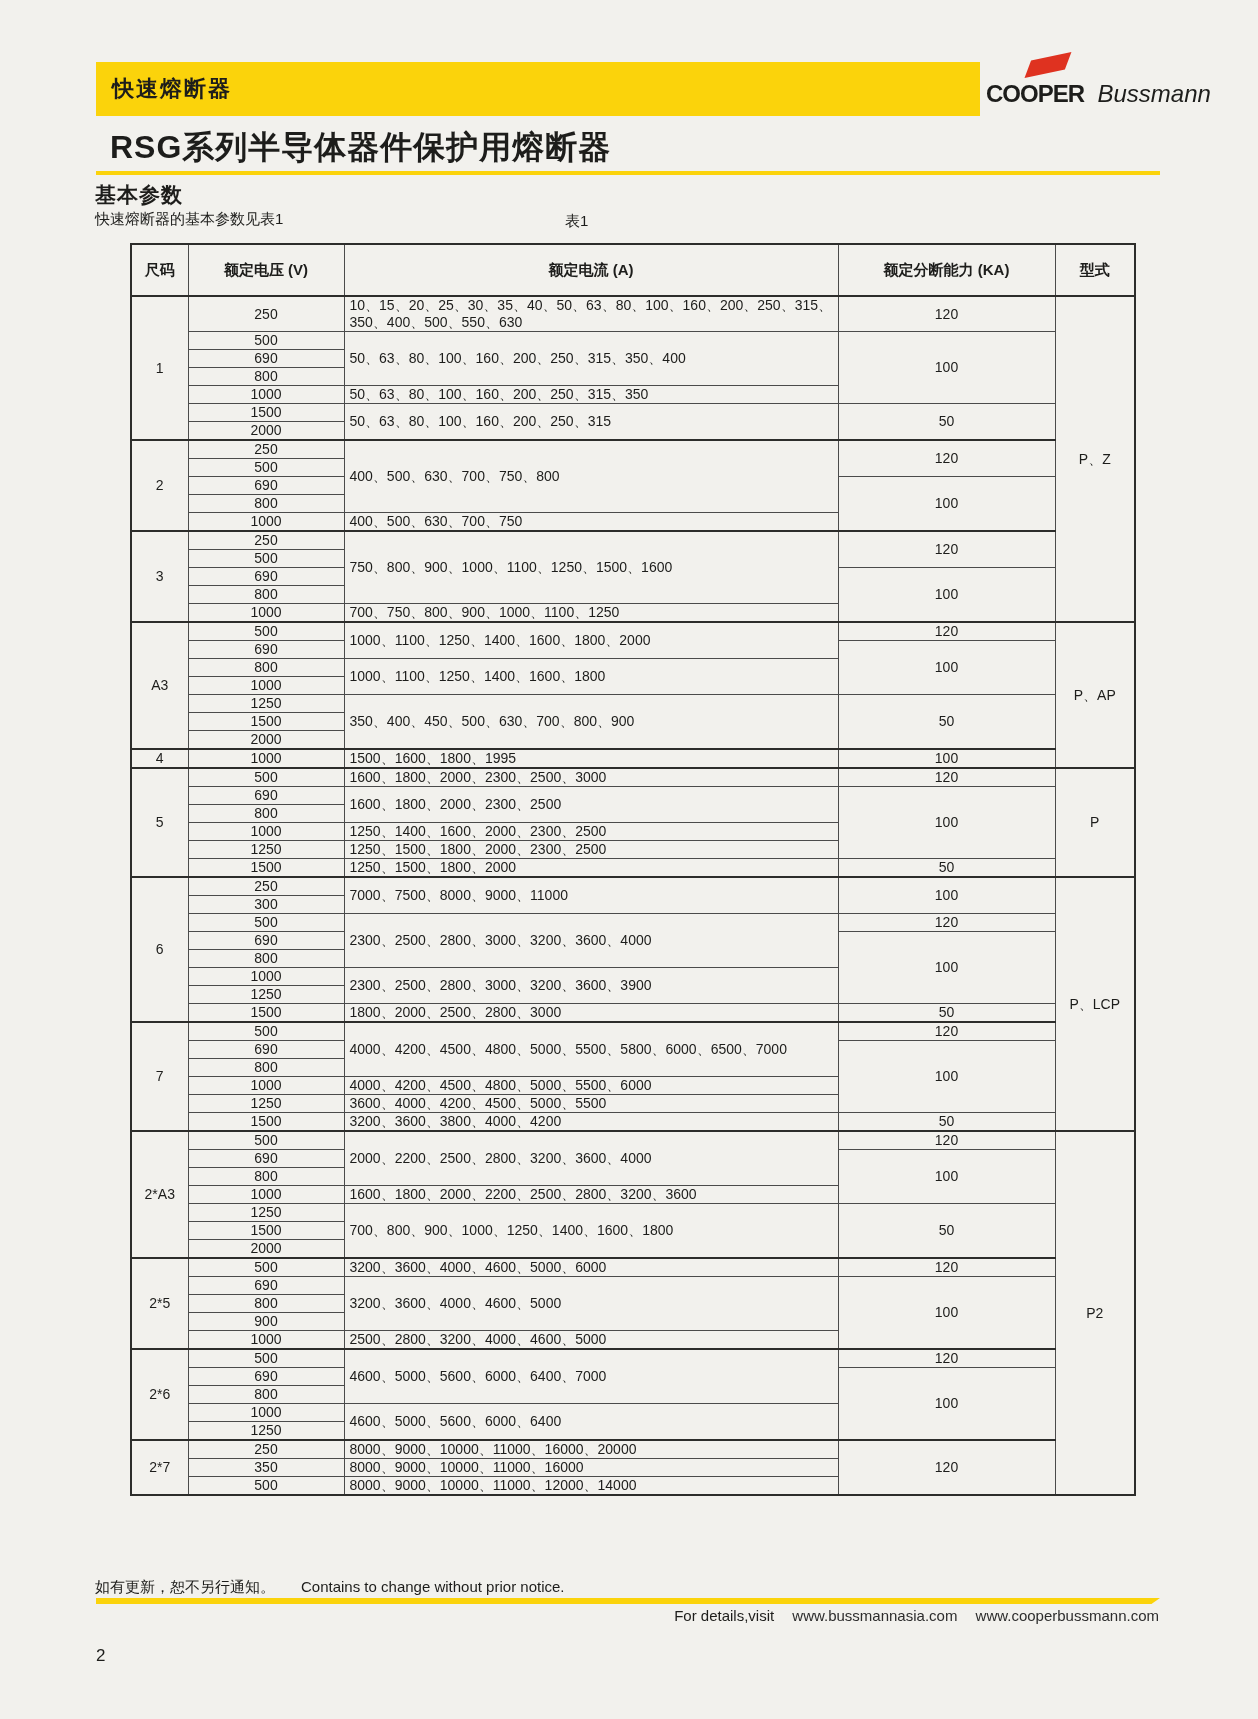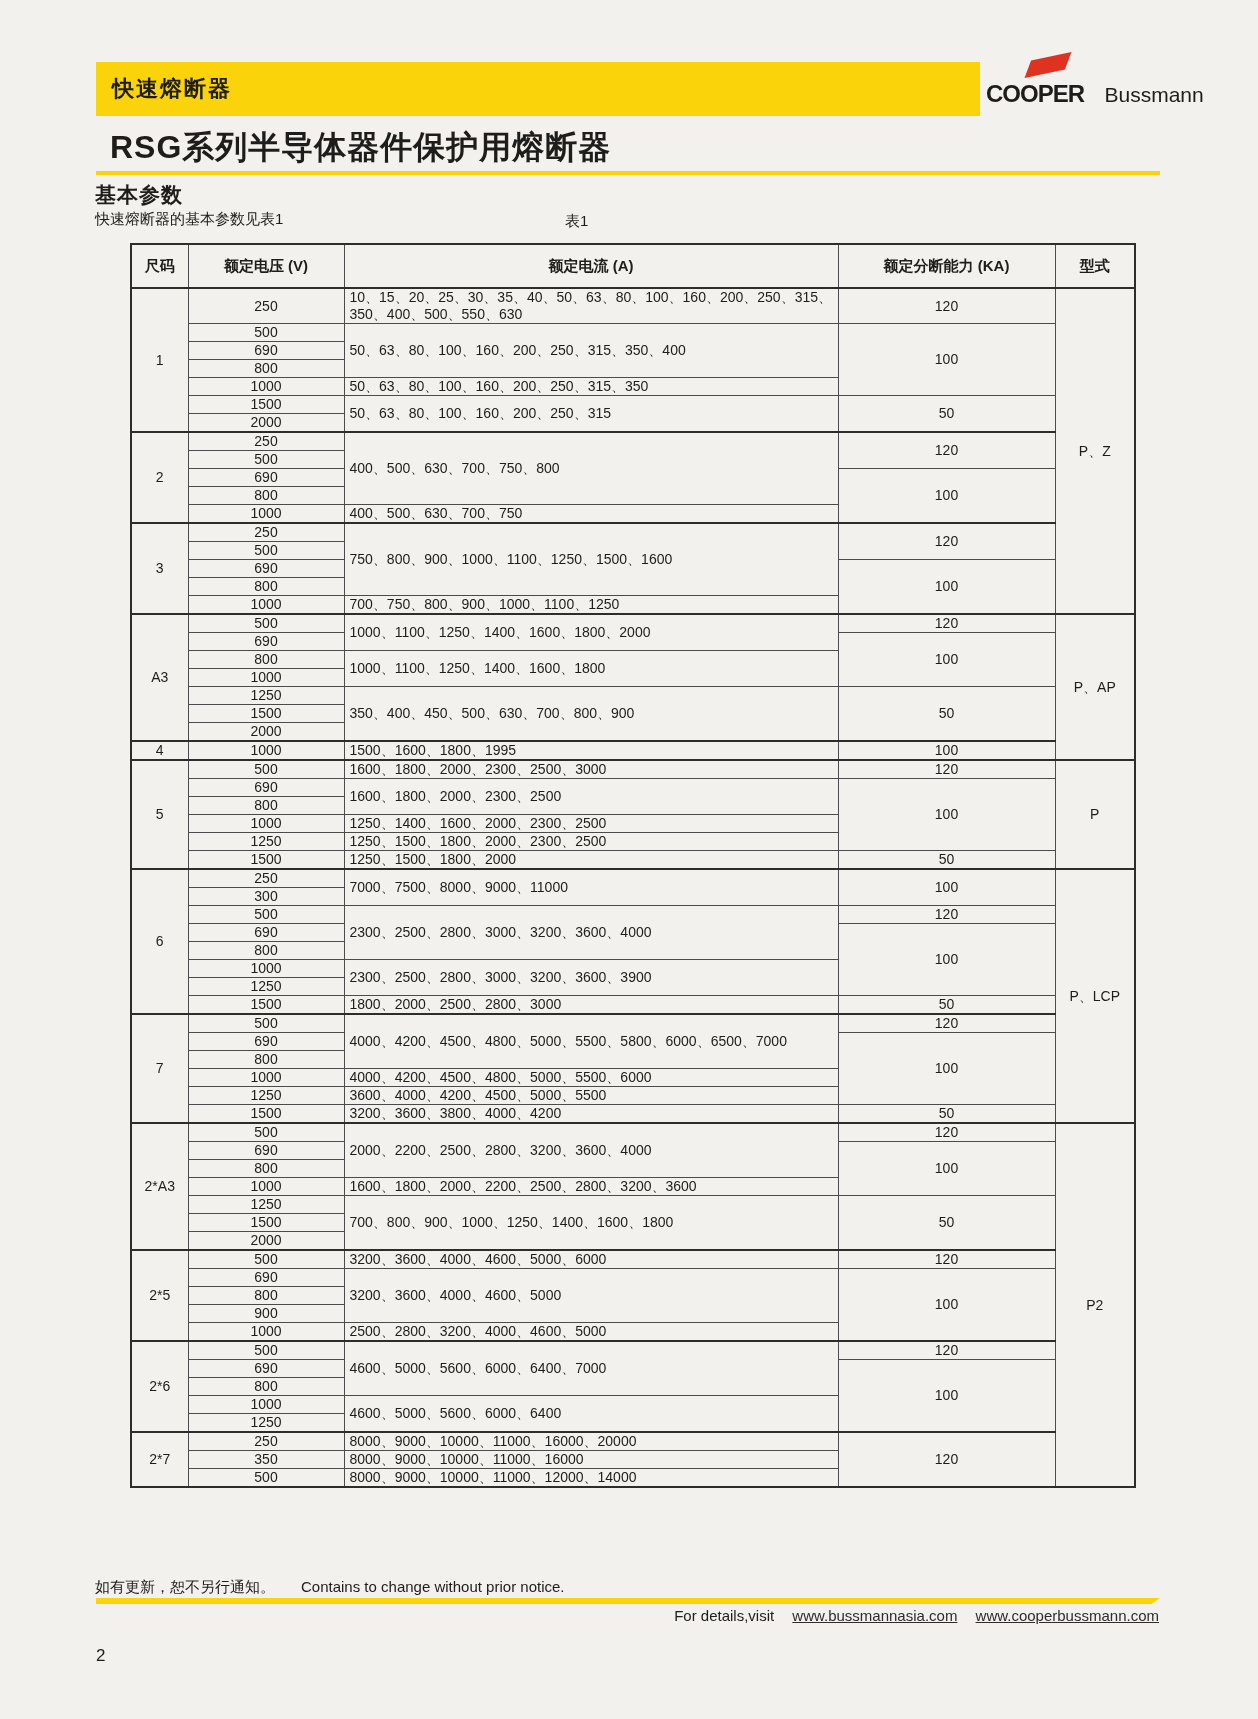--- a/index.html
+++ b/index.html
@@ -26,21 +26,21 @@
     font-size:22px;font-weight:bold;letter-spacing:2px;
   }
   .logo{position:absolute;left:986px;top:52px;width:180px;height:58px;}
   .logo .flag{
     position:absolute;left:44px;top:4px;width:36px;height:18px;
     background:var(--red);
     transform:skewX(-32deg) rotate(-14deg);
   }
   .logo .logo-text{position:absolute;left:0;top:28px;white-space:nowrap;}
   .logo .logo-bold{font-size:24px;font-weight:bold;letter-spacing:-1px;}
-  .logo .logo-reg{font-size:21px;margin-left:16px;}
+  .logo .logo-reg{font-size:24px;margin-left:9px;font-style:italic;}
   .page-title{
     position:absolute;left:94px;top:110px;margin:16px;
     font-size:32px;font-weight:bold;letter-spacing:1px;
   }
   .title-divider{position:absolute;left:96px;top:171px;width:1064px;height:4px;background:var(--yellow);}
   .section-heading{
     position:absolute;left:95px;top:181px;margin:0;
     font-size:21px;font-weight:bold;letter-spacing:1px;
   }
   .intro-note{position:absolute;left:95px;top:210px;font-size:15px;}
@@ -52,40 +52,40 @@
     font-size:14px;
   }
   col.c-size{width:57px;}
   col.c-volt{width:156px;}
   col.c-cur{width:494px;}
   col.c-ka{width:217px;}
   col.c-type{width:80px;}
   table.spec th{
     border:1px solid var(--line);
     border-bottom:2px solid var(--heavy);
-    height:44px;font-size:15px;font-weight:bold;
+    height:52px;font-size:15px;font-weight:bold;
     text-align:center;padding:0 2px;
   }
   table.spec td{
     border:1px solid var(--line);
     height:18px;line-height:17px;
     text-align:center;vertical-align:middle;
     padding:0 2px;
   }
   table.spec td.cur{text-align:left;padding-left:5px;margin-left:20px;}
   table.spec tr.sec td{border-top:2px solid var(--heavy);}
   .notice{position:absolute;left:95px;top:1578px;font-size:15px;}
   .notice .en{margin-left:26px;}
   .footer-divider{
     position:absolute;left:96px;top:1598px;width:1064px;height:6px;
     background:var(--yellow);
     clip-path:polygon(0 0,100% 0,99.2% 100%,0 100%);
   }
   .links{position:absolute;right:99px;top:1606px;text-align:right;font-size:15px;line-height:20px;white-space:nowrap;}
-  .links a{color:#2d2d2d;text-decoration:underline;margin-left:14px;cursor:pointer;}
+  .links a{color:#2d2d2d;margin-left:14px;cursor:pointer;}
   .links .cn-prefix{color:#555;}
   .page-number{position:absolute;left:96px;top:1646px;font-size:17px;}
 </style>
 </head>
 <body>
 
 <div class="category-bar">
   <span>快速熔断器</span>
 </div>
 

